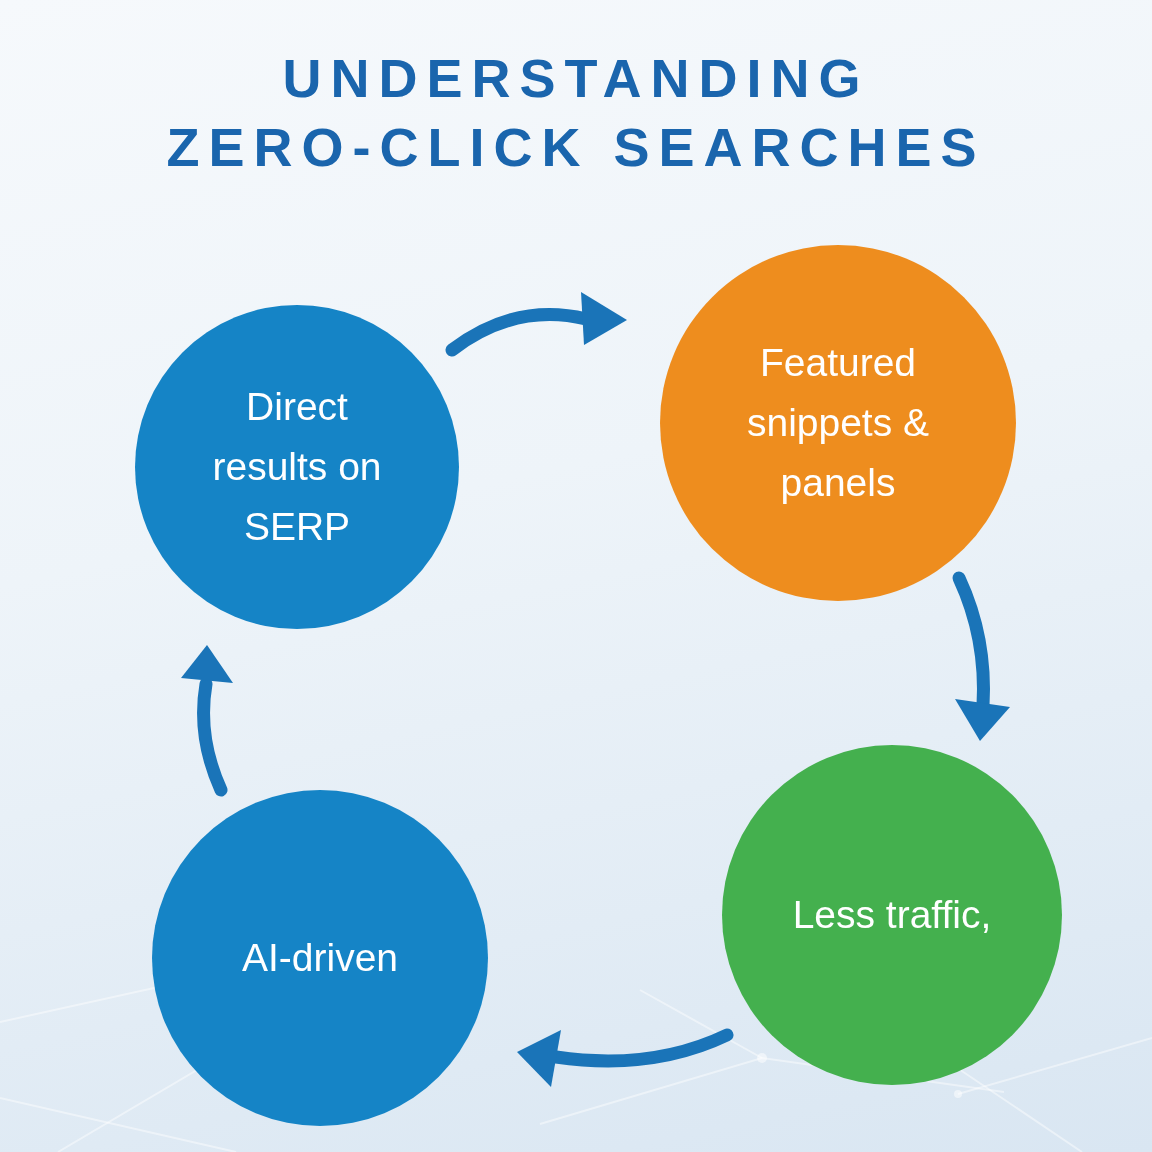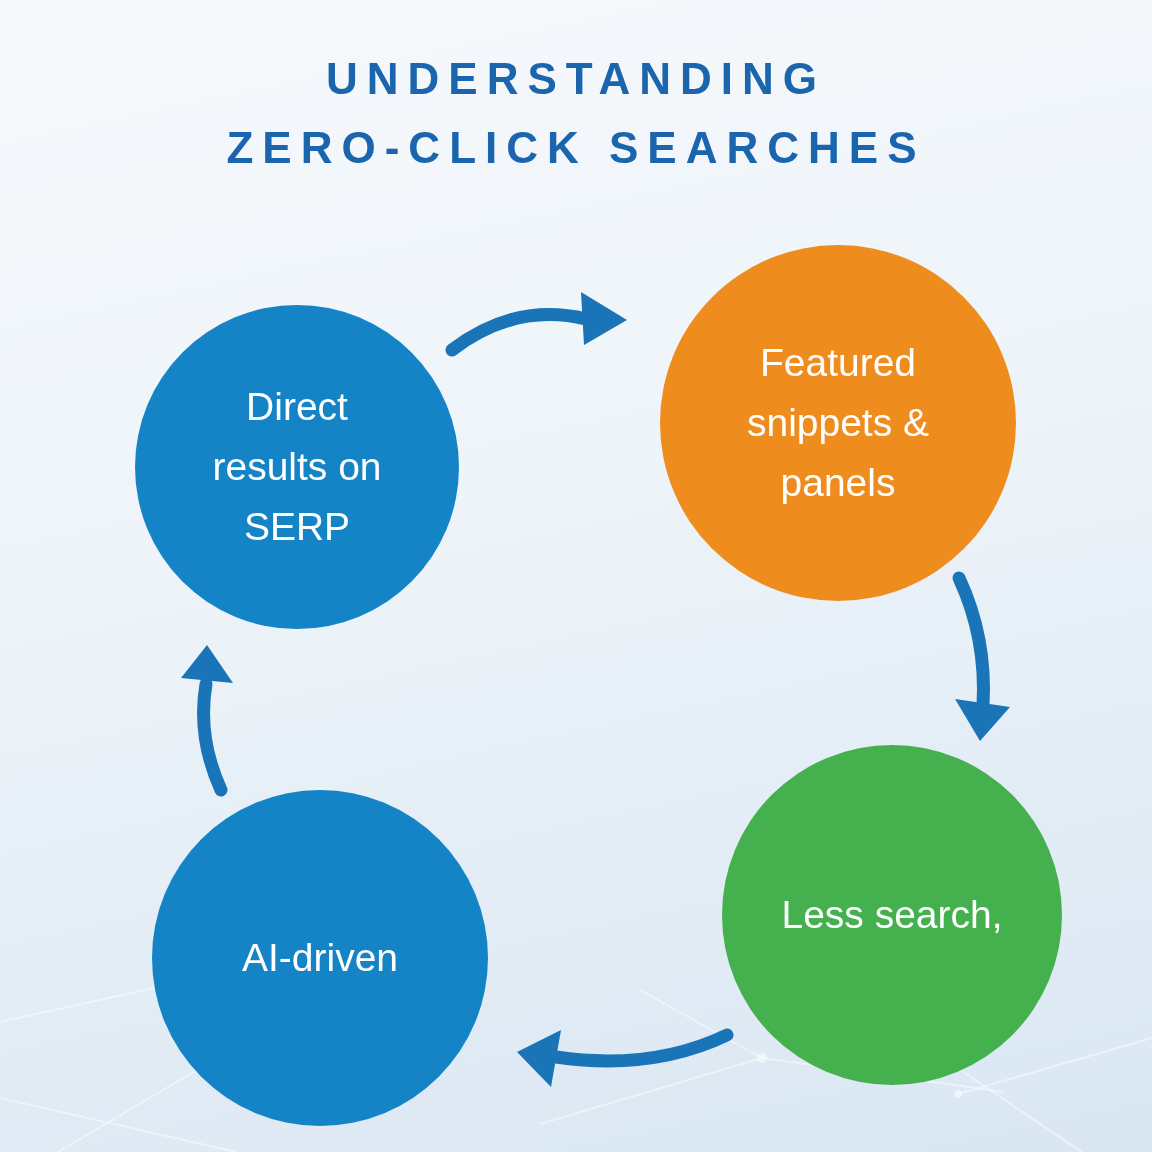--- a/index.html
+++ b/index.html
@@ -8,21 +8,21 @@
     font-family: "Liberation Sans", sans-serif;
   }
   .canvas {
     position: relative; width: 1152px; height: 1152px; overflow: hidden;
     background: linear-gradient(168deg, #f6f9fc 0%, #eef4f9 42%, #d9e6f2 100%);
   }
   .bg-pattern { position: absolute; left: 0; top: 0; width: 1152px; height: 1152px; }
   .title {
     position: absolute; top: 44px; left: 0; width: 1152px;
     text-align: center; font-weight: bold;
-    font-size: 44px; line-height: 69px; letter-spacing: 9px;
+    font-size: 54px; line-height: 69px; letter-spacing: 9px;
   }
   .arrows { position: absolute; left: 0; top: 0; width: 1152px; height: 1152px; }
   .node {
     position: absolute; border-radius: 50%;
     display: flex; align-items: center; justify-content: center;
     text-align: center;
   }
   .node-label { color: #ffffff; font-size: 39px; line-height: 60px; font-weight: 400; }
   .node-label span { display: block; white-space: nowrap; }
   #node-0 { left: 135px; top: 305px; width: 324px; height: 324px; }
@@ -88,21 +88,21 @@
   <div class="node" id="node-1" style="background-color: rgb(238, 141, 30);">
     <div class="node-label">
       <span>Featured</span>
       <span>snippets &amp;</span>
       <span>panels</span>
     </div>
   </div>
 
   <div class="node" id="node-2" style="background-color: rgb(68, 176, 78);">
     <div class="node-label">
-      <span>Less search,</span>
+      <span>Less traffic,</span>
     </div>
   </div>
 
   <div class="node" id="node-3" style="background-color: rgb(21, 132, 198); align-items: center;">
     <div class="node-label">
       <span>AI-driven</span>
     </div>
   </div>
 
 </div>

